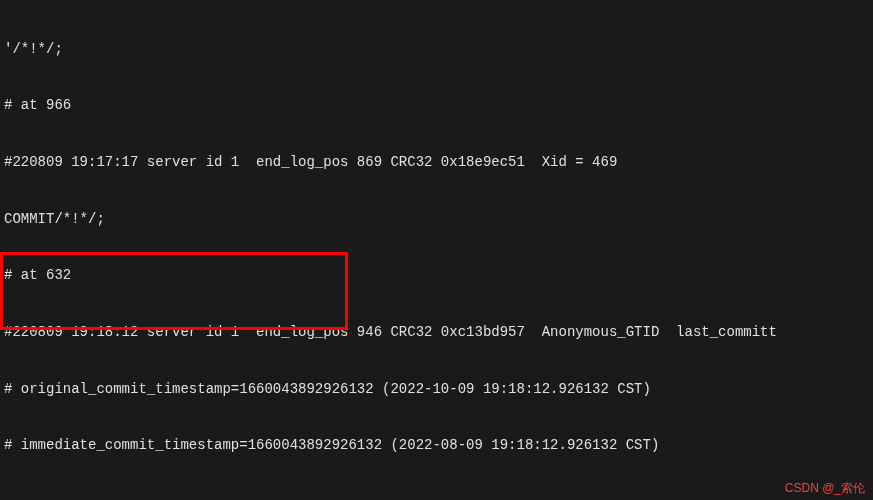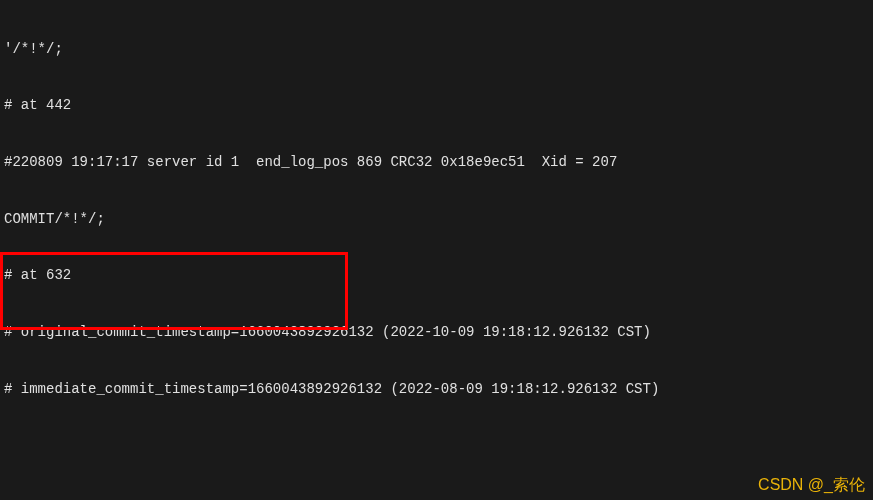--- a/index.html
+++ b/index.html
@@ -34,34 +34,35 @@
       top: 252px;
       width: 348px;
       height: 78px;
       pointer-events: none;
       z-index: 10;
     }
     .watermark {
       position: absolute;
       bottom: 4px;
       right: 8px;
-      color: #eab308;
-      font-size: 16px;
+      color: #ef4444;
+      font-size: 12px;
       font-family: Arial, sans-serif;
     }
   </style>
 </head>
 <body>
 
 <div class="terminal">
   <span class="line">'/*!*/;</span>
-  <span class="line"># at 442</span>
-  <span class="line">#220809 19:17:17 server id 1  end_log_pos 869 CRC32 0x18e9ec51  Xid = 207</span>
+  <span class="line"># at 966</span>
+  <span class="line">#220809 19:17:17 server id 1  end_log_pos 869 CRC32 0x18e9ec51  Xid = 469</span>
   <span class="line">COMMIT/*!*/;</span>
   <span class="line"># at 632</span>
+  <span class="line">#220809 19:18:12 server id 1  end_log_pos 946 CRC32 0xc13bd957  Anonymous_GTID  last_committ</span>
   <span class="line"># original_commit_timestamp=1660043892926132 (2022-10-09 19:18:12.926132 CST)</span>
   <span class="line"># immediate_commit_timestamp=1660043892926132 (2022-08-09 19:18:12.926132 CST)</span>
   
   
   
   
   
   
   
   

